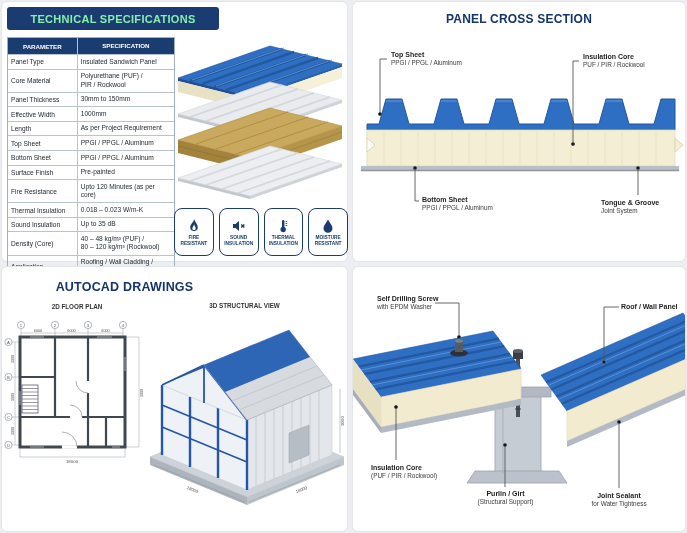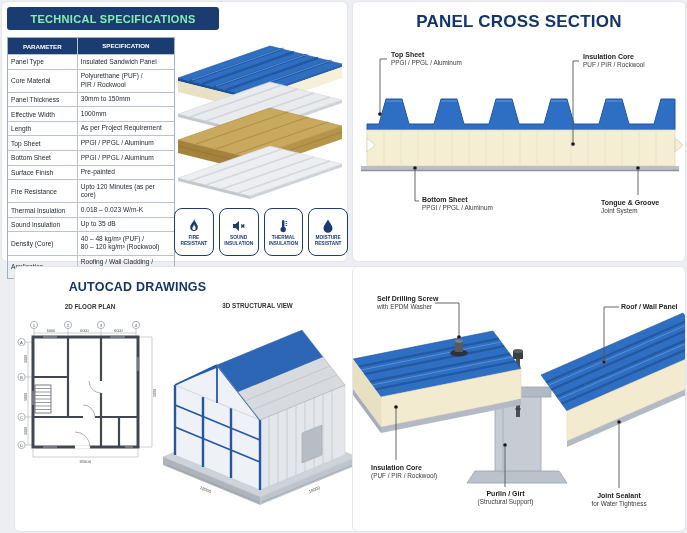--- a/index.html
+++ b/index.html
@@ -1,25 +1,25 @@
 <!DOCTYPE html>
 <html><head>
 <meta charset="utf-8">
 <style>
   html,body{margin:0;padding:0;background:#eef0f2;font-family:"Liberation Sans",sans-serif;}
   #canvas{position:relative;width:687px;height:533px;background:#eceef1;overflow:hidden;}
   .card{position:absolute;background:#ffffff;border:1px solid #e3e5e9;border-radius:6px;box-sizing:border-box;}
   #card-tl{left:1px;top:1px;width:347px;height:261px;}
   #card-tr{left:352px;top:1px;width:334px;height:261px;}
-  #card-bl{left:14px;top:266px;width:347px;height:266px;}
+  #card-bl{left:1px;top:266px;width:347px;height:266px;}
   #card-br{left:352px;top:266px;width:334px;height:266px;}
   .banner{position:absolute;left:5px;top:5px;width:212px;height:23px;background:#1b3c70;border-radius:3px;
           display:flex;align-items:center;justify-content:center;color:#86efac;font-weight:bold;
           font-size:11px;letter-spacing:.3px;}
-  .sec-title{position:absolute;width:100%;text-align:center;font-weight:bold;font-size:17px;color:#14356b;letter-spacing:.2px;}
+  .sec-title{position:absolute;width:100%;text-align:center;font-weight:bold;font-size:12px;color:#14356b;letter-spacing:.2px;}
 
   
   .spec-table{position:absolute;left:5px;top:35px;width:166px;border:1px solid #9fb0c6;border-collapse:collapse;}
   .spec-table .hrow{display:flex;background:#1b3c70;color:#fff;font-weight:bold;font-size:6.2px;}
   .spec-table .hrow div{padding:4px 2px;text-align:center;box-sizing:border-box;}
   .spec-table .row{display:flex;border-top:1px solid #b9c3d1;font-size:6.6px;color:#222a35;}
   .col-p{width:42%;border-right:1px solid #b9c3d1;box-sizing:border-box;padding:2.5px 3px;display:flex;align-items:center;}
   .col-s{width:58%;box-sizing:border-box;padding:2.5px 3px;display:flex;align-items:center;white-space:pre-line;line-height:1.3;}
 
   

